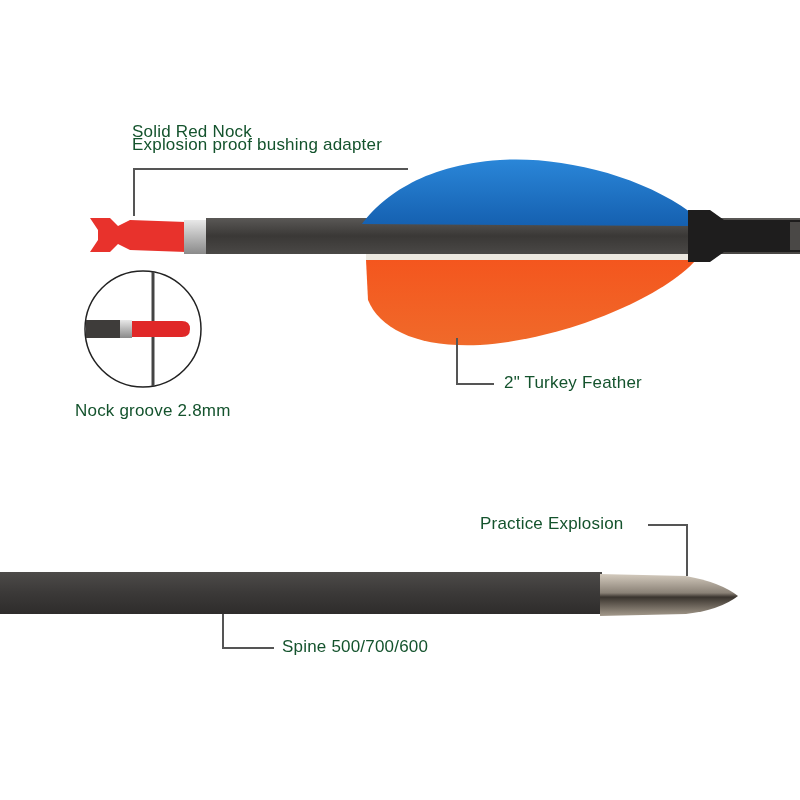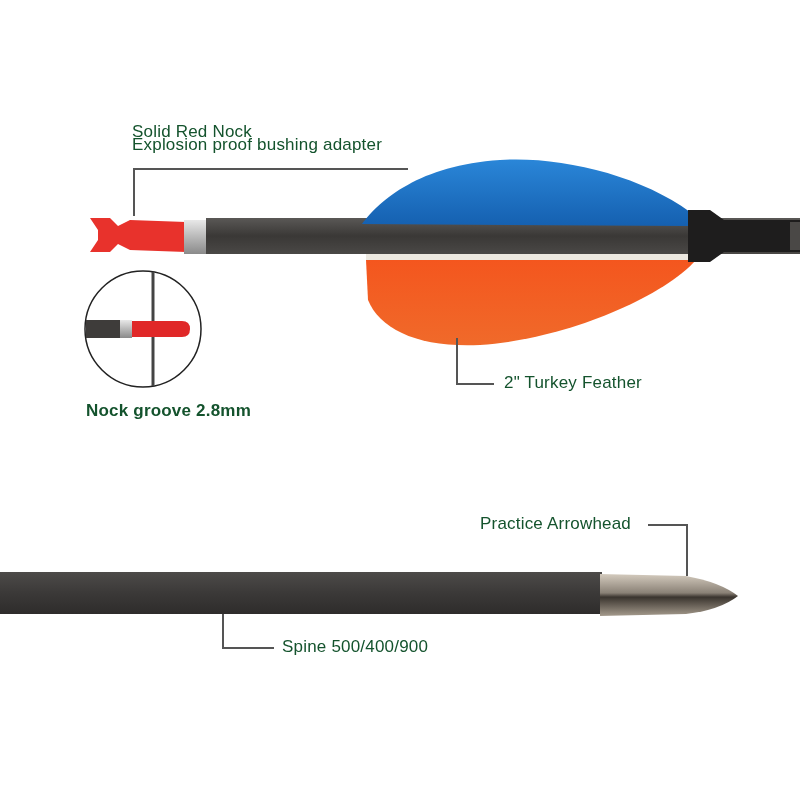--- a/index.html
+++ b/index.html
@@ -81,16 +81,16 @@
 <div class="line" style="left:456px; top:383px; width:38px; height:1.5px;"></div>
 
 <div class="line" style="left:648px; top:524px; width:38px; height:1.5px;"></div>
 <div class="line" style="left:686px; top:524px; width:1.5px; height:52px;"></div>
 
 <div class="line" style="left:222px; top:614px; width:1.5px; height:33px;"></div>
 <div class="line" style="left:222px; top:647px; width:52px; height:1.5px;"></div>
 
 <div class="label" style="left:132px; top:122px;">Solid Red Nock</div>
 <div class="label" style="left:132px; top:135px;">Explosion proof bushing adapter</div>
-<div class="label" style="left:86px; top:401px;font-weight:bold;">Nock groove 2.8mm</div>
+<div class="label" style="left:75px; top:401px;">Nock groove 2.8mm</div>
 <div class="label" style="left:504px; top:373px;">2" Turkey Feather</div>
-<div class="label" style="left:480px; top:514px;">Practice Arrowhead</div>
-<div class="label" style="left:282px; top:637px;">Spine 500/400/900</div>
+<div class="label" style="left:480px; top:514px;">Practice Explosion</div>
+<div class="label" style="left:282px; top:637px;">Spine 500/700/600</div>
 
 </body></html>

